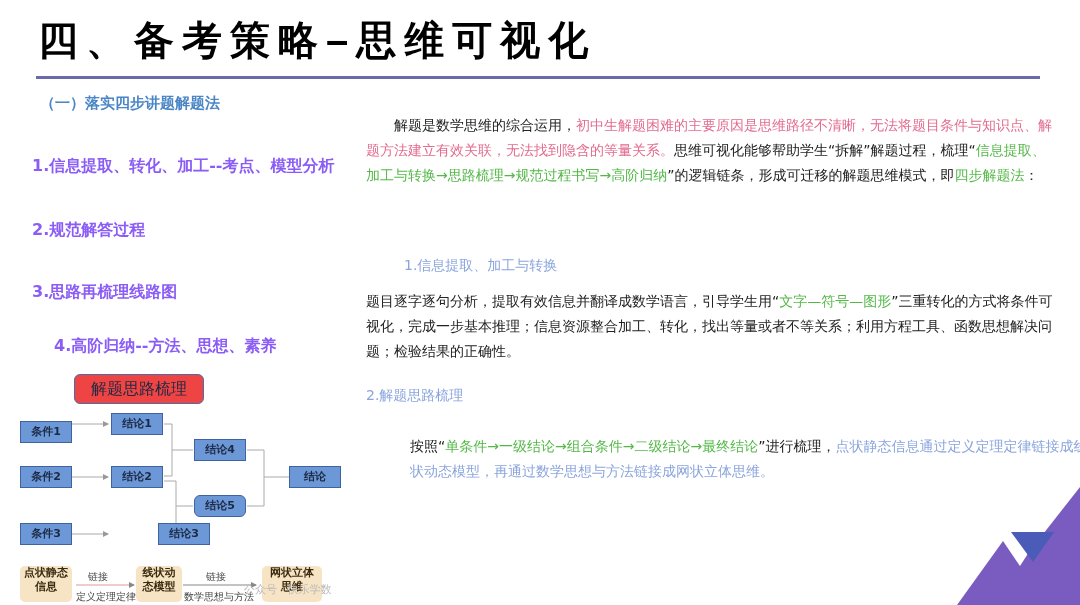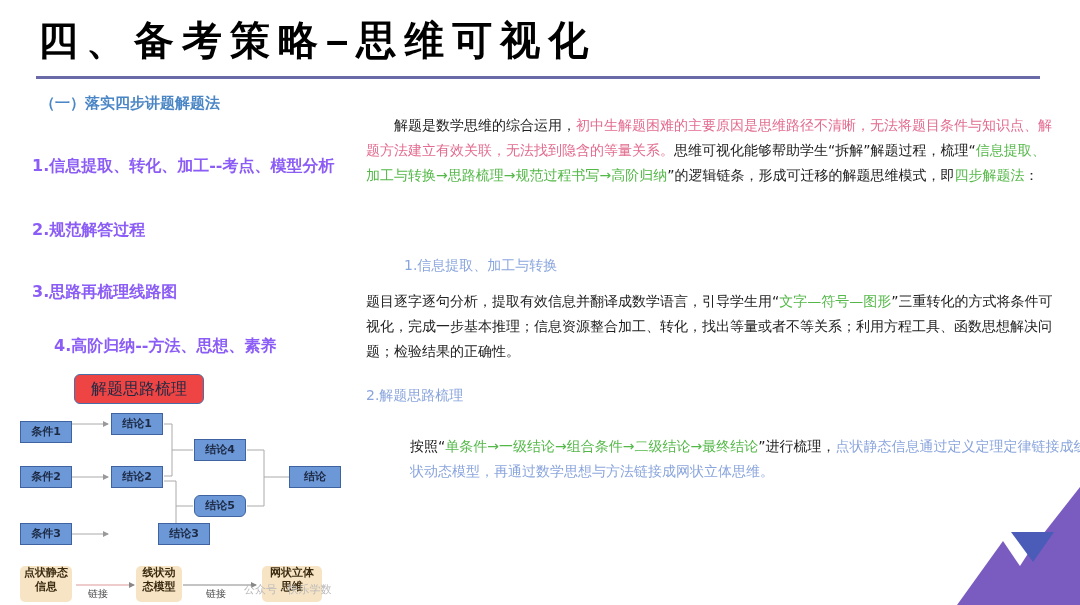--- a/index.html
+++ b/index.html
@@ -10,21 +10,21 @@
   .title-rule { position:absolute; left:36px; top:76px; width:1004px; height:3px; background:#6b6aa8; }
 
   .subhead { position:absolute; left:40px; top:94px; font-size:15px; color:#4a86c5; font-weight:bold; }
   .step { position:absolute; left:32px; font-size:16px; color:#8b5cf6; font-weight:bold; }
 
   .flow-title { position:absolute; left:74px; top:374px; width:130px; height:30px; background:#ef4444; border:1px solid #4a6fa8; border-radius:6px; color:#1c2a44; font-weight:normal; font-size:16px; text-align:center; line-height:28px; }
   .node { position:absolute; width:52px; height:22px; background:#6d98d8; border:1px solid #3f63a0; color:#1c2a44; font-size:11px; font-weight:bold; text-align:center; line-height:20px; }
   .diagram-svg { position:absolute; left:0; top:400px; width:350px; height:205px; }
 
   .box-beige { position:absolute; background:#f7e4c4; border-radius:5px; font-size:11px; font-weight:bold; color:#3a2a10; text-align:center; line-height:14px; padding-top:0; }
-  .flow-label { position:absolute; font-size:10px; color:#444;margin-top:17px; }
+  .flow-label { position:absolute; font-size:10px; color:#444; }
   .watermark { position:absolute; left:244px; top:582px; font-size:11px; color:#b9b9b9; }
 
   .para { position:absolute; left:366px; width:690px; font-size:14px; line-height:25px; color:#222; }
   .para .pink { color:#e36b8f; }
   .para .green { color:#54b848; }
   .para .blue { color:#8aa5dd; }
   .sect { position:absolute; left:366px; font-size:14px; color:#8aa5dd; }
 
   .deco { position:absolute; left:955px; top:470px; width:125px; height:135px; }
 </style>

